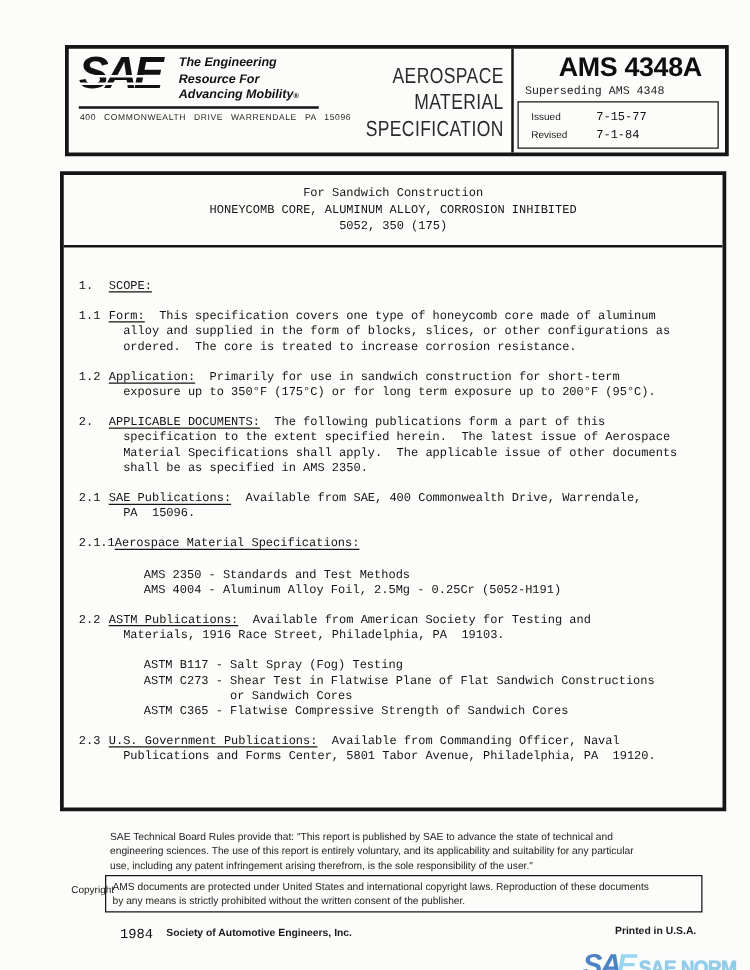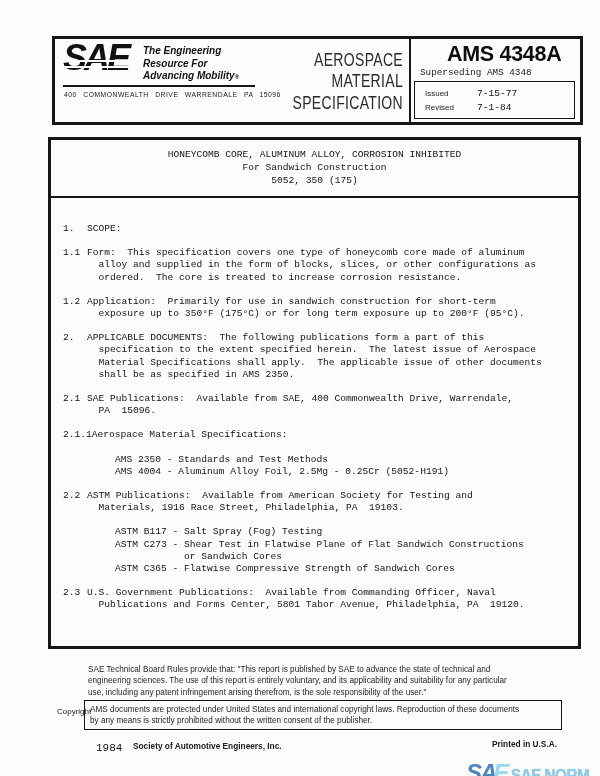--- a/index.html
+++ b/index.html
@@ -44,21 +44,21 @@
   .doc-box { position:absolute; left:48px; top:137px; width:533px; height:512px;
     border:3px solid #161616; background:#fcfcfa; }
   .title-block { height:58px; padding-top:8px; text-align:center;
     font-family:"Liberation Mono", monospace; font-size:9.6px; line-height:13px;
     border-bottom:2.5px solid #161616; color:#141414; }
   .body { padding:25px 6px 0 12px;
     font-family:"Liberation Mono", monospace; font-size:9.6px; line-height:12.2px; color:#141414; }
   .para { display:flex; margin-bottom:12px; }
   .para .num { flex:0 0 auto; min-width:24px; white-space:pre; }
   .para .ptxt { flex:1 1 auto; }
-  .para .lbl { text-underline-offset:2px; }
+  .para .lbl { text-decoration:underline; text-underline-offset:2px; }
   .para .rest { white-space:pre; }
   .list-block { font-family:"Liberation Mono", monospace; font-size:9.6px; line-height:12.2px;
     margin:0 0 12px 52px; white-space:pre; color:#141414; }
 
   
   .board-rules { position:absolute; left:88px; top:664px; width:480px;
     font-size:8.2px; line-height:11.3px; color:#1f1f1f; white-space:pre; }
   .ams-box { position:absolute; left:84px; top:700px; width:478px;
     border:1.6px solid #161616; padding:3px 5px;
     font-size:8.2px; line-height:11px; color:#1f1f1f; white-space:pre; }
@@ -117,22 +117,22 @@
         <div class="issue-row r2">
           <span>Revised</span>
           <span class="val">7-1-84</span>
         </div>
       </div>
     </div>
   </div>
 
   <div class="doc-box">
     <div class="title-block">
+      <div>For Sandwich Construction</div>
       <div>HONEYCOMB CORE, ALUMINUM ALLOY, CORROSION INHIBITED</div>
-      <div>For Sandwich Construction</div>
       <div>5052, 350 (175)</div>
     </div>
     <div class="body" id="body-sections">
         <div class="para">
           <span class="num">1.</span>
           <div class="ptxt"><span class="lbl">SCOPE:</span><span class="rest"></span></div>
         </div>
         <div class="para">
           <span class="num">1.1</span>
           <div class="ptxt"><span class="lbl">Form:</span><span class="rest">  This specification covers one type of honeycomb core made of aluminum

